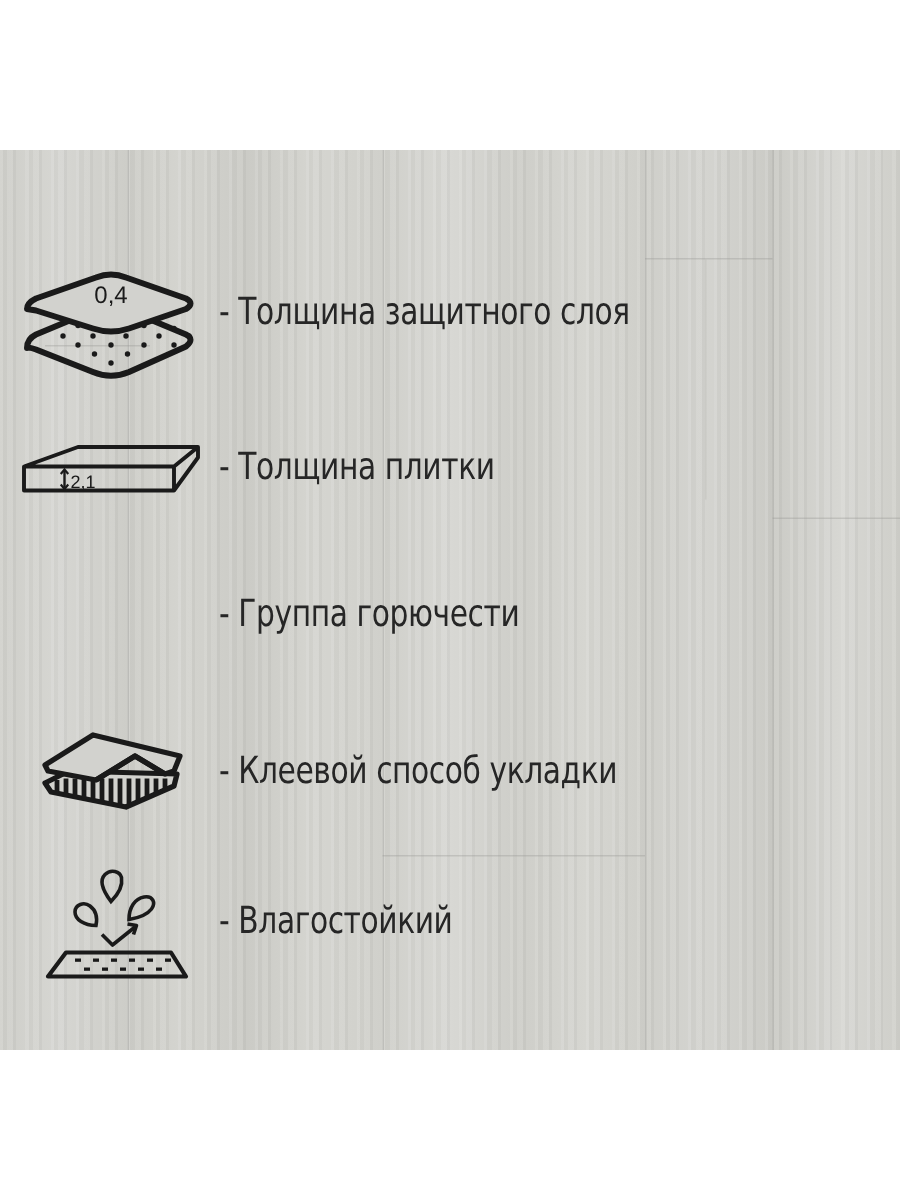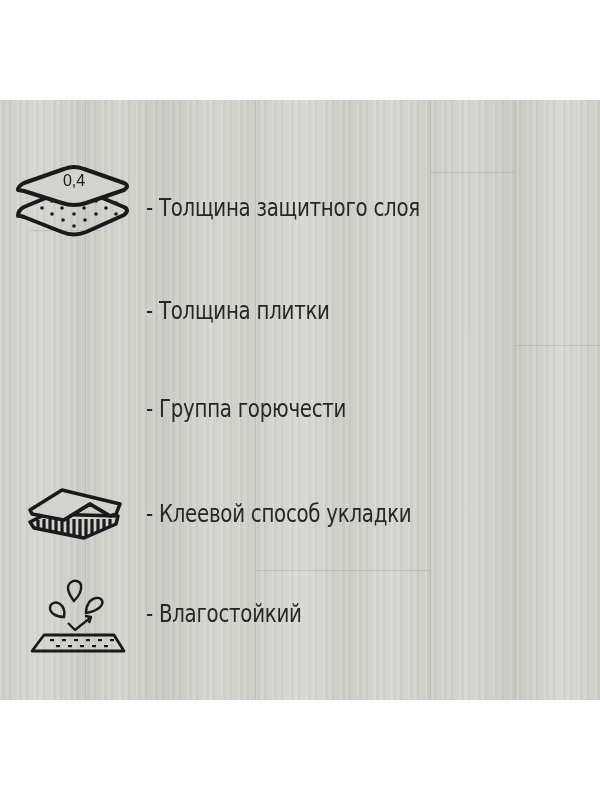--- a/index.html
+++ b/index.html
@@ -42,21 +42,21 @@
   <div class="plank-seam" style="left:85px; top:0; width:1px; height:600px;"></div>
   <div class="plank-seam" style="left:255px; top:0; width:1px; height:600px;"></div>
   <div class="plank-seam" style="left:430px; top:72px; width:85px; height:1px;"></div>
   <div class="plank-seam" style="left:515px; top:245px; width:85px; height:1px;"></div>
   <div class="plank-seam" style="left:470px; top:73px; width:1px; height:160px; background:rgba(170,170,165,0.25);"></div>
   <div class="plank-seam" style="left:30px; top:130px; width:70px; height:1px;"></div>
   <div class="plank-seam" style="left:255px; top:470px; width:175px; height:1px;"></div>
 </div>
 
 <div class="row" style="top:165px; height:90px;">
-  <div class="icon" style="top:0; height:90px;align-items:center;">
+  <div class="icon" style="top:16px; height:90px;align-items:center;">
     <svg width="124" height="80" viewBox="0 0 124 80">
 
       <path d="M6 46 Q6 40 12 37 L48 22 Q62 16 76 22 L112 37 Q118 40 112 45 L74 62 Q62 67 50 62 L12 47 Q6 45 6 46 Z" fill="none" stroke="#1a1a1a" stroke-width="4" stroke-linejoin="round"></path>
       <g fill="#1a1a1a">
         <circle cx="40" cy="31" r="1.8"></circle>
           <circle cx="62" cy="29" r="1.8"></circle>
           <circle cx="84" cy="31" r="1.8"></circle>
           <circle cx="104" cy="33" r="1.8"></circle>
         <circle cx="30" cy="38" r="1.8"></circle>
           <circle cx="50" cy="38" r="1.8"></circle>
@@ -73,20 +73,28 @@
       </g>
 
       <path d="M6 20 Q6 16 12 13 L52 -1 Q62 -5 72 -1 L112 13 Q118 16 112 20 L74 33 Q62 37 50 33 L12 21 Q6 20 6 20 Z" fill="#d2d2ce" stroke="#1a1a1a" stroke-width="4" stroke-linejoin="round"></path>
       <text x="62" y="16" text-anchor="middle" font-size="16" fill="#1a1a1a" font-family="Liberation Sans, sans-serif">0,4</text>
     </svg>
   </div>
   <div class="label" style="top:28px;">- Толщина защитного слоя</div>
 </div>
 
 <div class="row" style="top:290px; height:50px;">
+  <div class="icon" style="top:0; height:50px;">
+    <svg width="124" height="32" viewBox="0 0 124 32">
+      <path d="M4 12 L40 -1 L120 -1 L120 6 L104 28 L4 28 Z M4 12 L104 12 L120 -1 M104 12 L104 28" fill="none" stroke="#1a1a1a" stroke-width="2.6" stroke-linejoin="round"></path>
+      <line x1="31" y1="15" x2="31" y2="26" stroke="#1a1a1a" stroke-width="1.6"></line>
+      <path d="M28.5 17 L31 14 L33.5 17 M28.5 24 L31 27 L33.5 24" fill="none" stroke="#1a1a1a" stroke-width="1.4"></path>
+      <text x="35" y="26" font-size="12" fill="#1a1a1a" font-family="Liberation Sans, sans-serif">2,1</text>
+    </svg>
+  </div>
   <div class="label" style="top:6px;">- Толщина плитки</div>
 </div>
 
 <div class="row" style="top:360px; height:100px;">
   <div class="label" style="top:34px;">- Группа горючести</div>
 </div>
 
 <div class="row" style="top:481px; height:70px;padding-left:11px;">
   <div class="icon" style="top:0; height:70px;">
     <svg width="100" height="64" viewBox="0 0 100 64">

